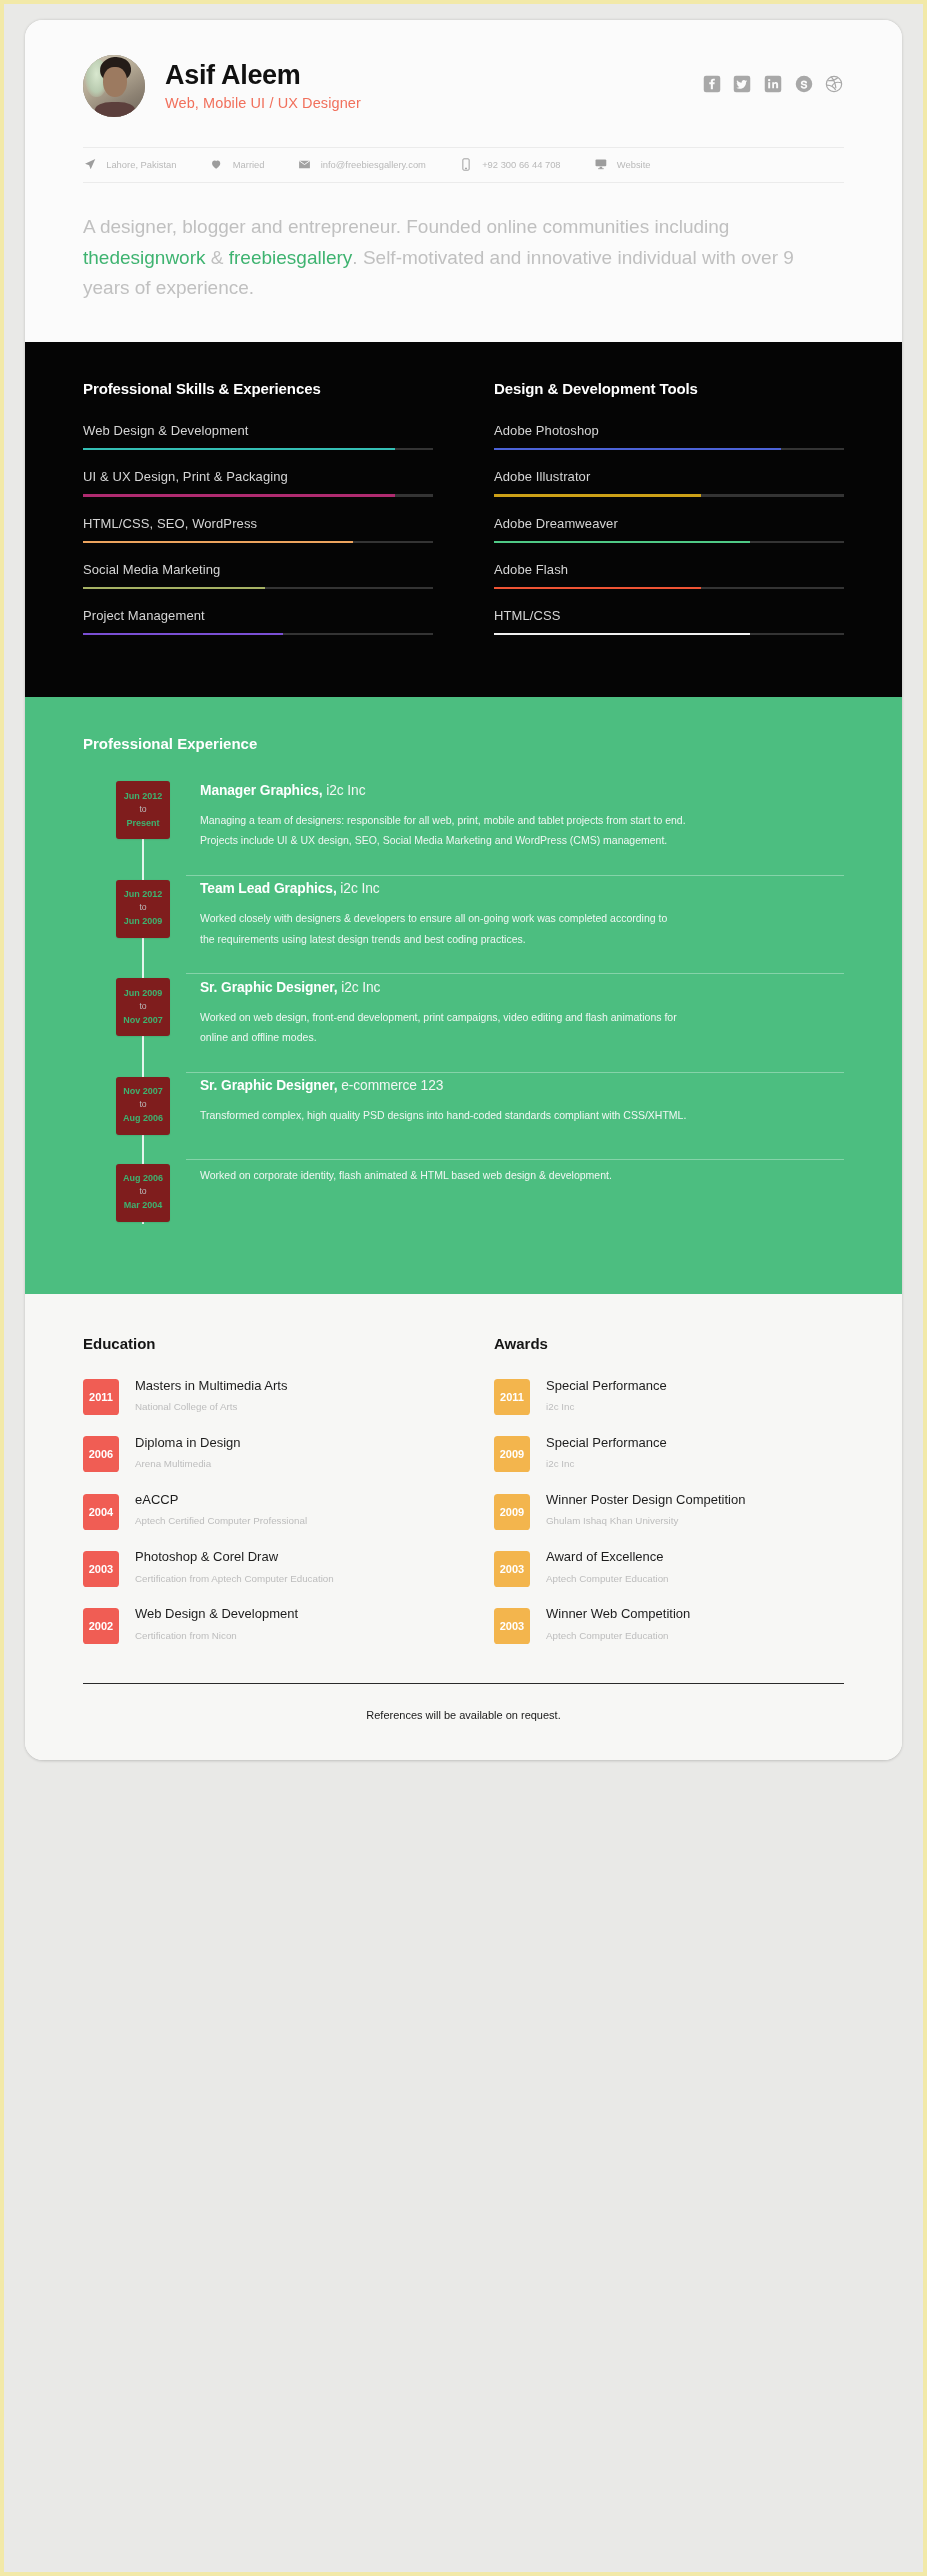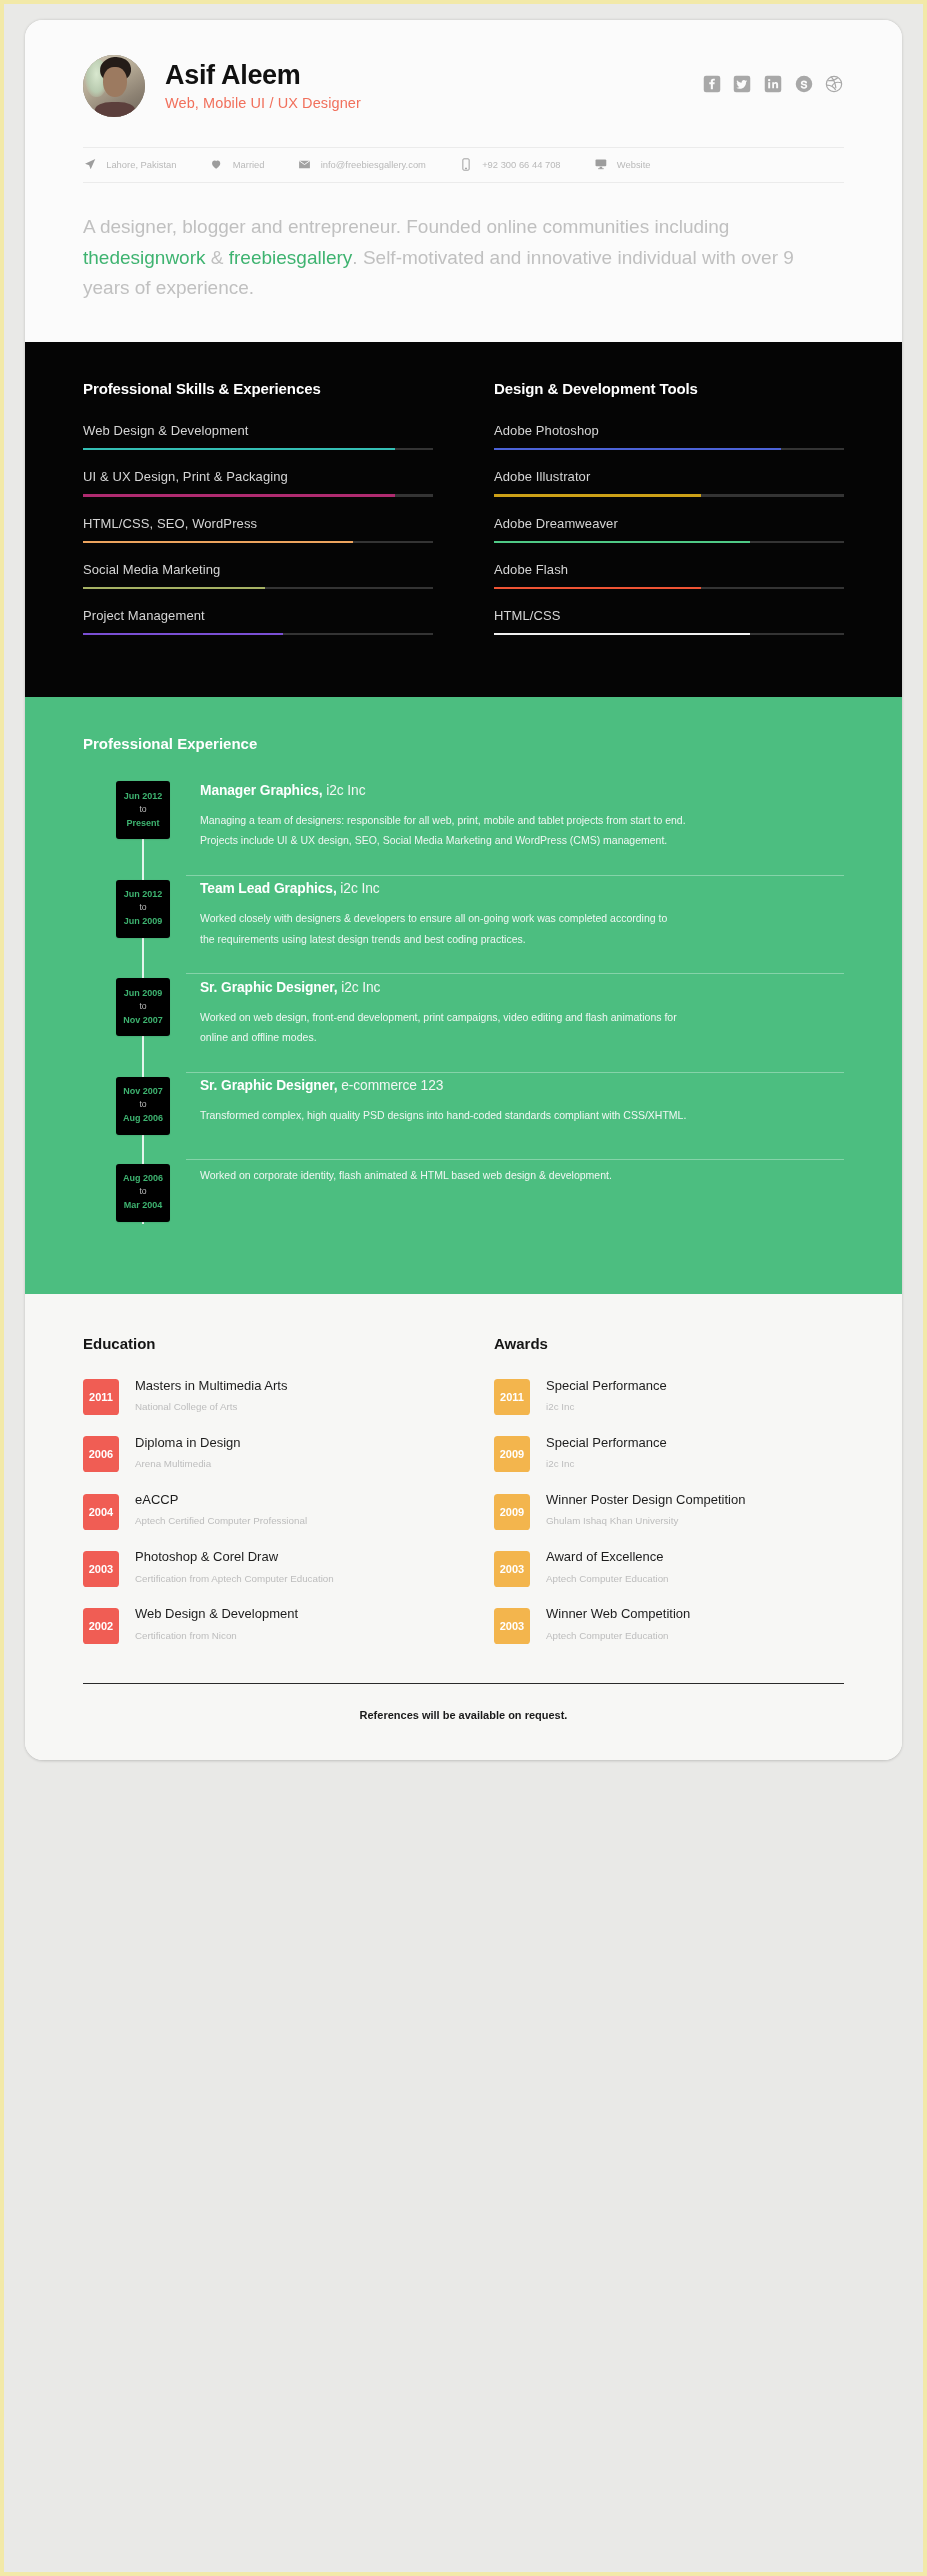--- a/index.html
+++ b/index.html
@@ -181,21 +181,21 @@
   .exp-item .sep {
     position: absolute;
     left: 103px; right: 0; bottom: 0;
     height: 0.7px;
     background: rgba(255,255,255,0.32);
   }
 
   .date-badge {
     width: 54px;
     flex: 0 0 54px;
-    background: #000000;
+    background: #7f1d1d;
     border-radius: 2.9px;
     padding: 8.7px 2.9px 9.4px 2.9px;
     text-align: center;
     position: relative;
     z-index: 2;
     box-shadow: 0 0.7px 1.4px rgba(0,0,0,0.08);
     height: fit-content;
     margin-left: 33px;
   }
   .date-badge .d-from,
@@ -280,21 +280,21 @@
     padding: 20px 58px 39px 58px;
   }
   .footer-rule {
     height: 1.4px;
     background: #2b2b2b;
     margin-bottom: 24.6px;
   }
   .footer-note {
     text-align: center;
     font-size: 11px;
-    font-weight: bold;
+    font-weight: normal;
     color: #1a1a1a;
   }
 </style>
 </head>
 <body>
 
 <div class="page-frame">
   <div class="resume">
 
     <div class="header">

